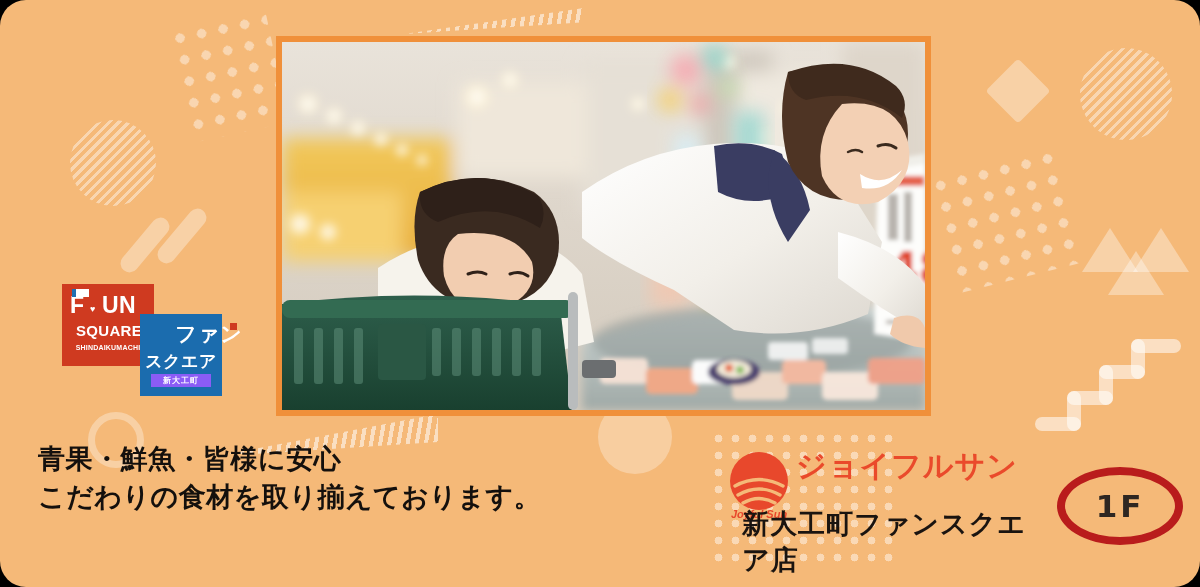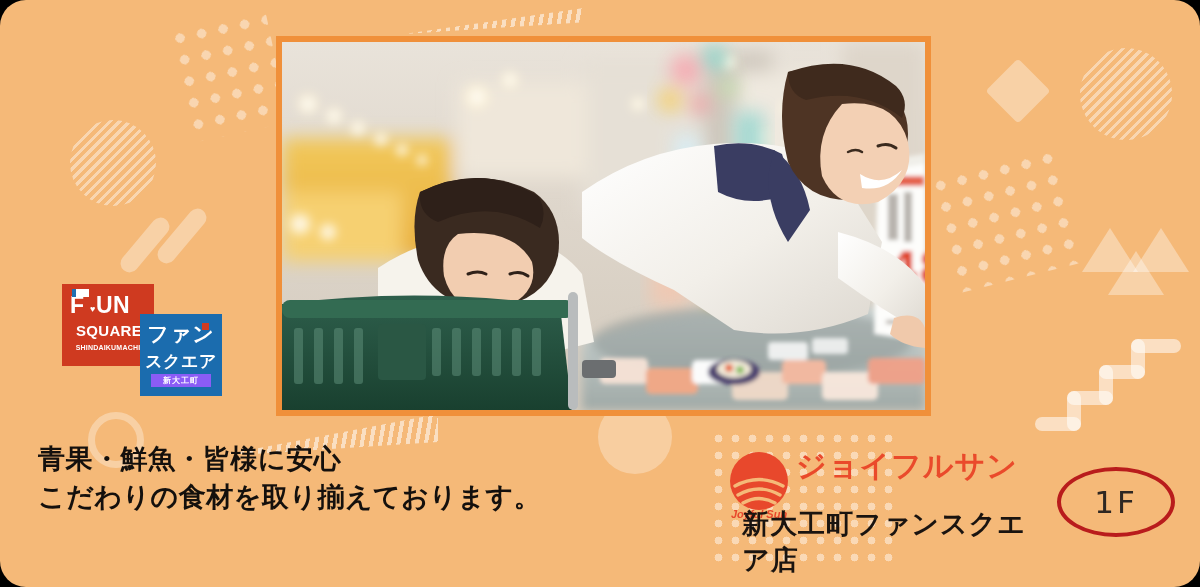--- a/index.html
+++ b/index.html
@@ -130,21 +130,21 @@
     color: #fff; font-weight: bold; font-size: 7px; letter-spacing: 0.2px;
     text-align: center;
   }
 
   #fan-box {
     position: absolute; left: 78px; top: 30px; width: 82px; height: 82px;
     background: #1b6cae;
   }
   #fan-line1 {
     position: absolute; left: 0; top: 6px; width: 82px; text-align: center;
-    color: #fff; font-weight: bold; font-size: 21px; letter-spacing: 1px;
+    color: #fff; font-weight: bold; font-size: 21px; letter-spacing: 1px; padding-left: 28px;
   }
   #fan-line1 .redtip {
     position: absolute; right: 13px; top: 3px; width: 7px; height: 7px; background: #cf3a20;
   }
   #fan-line2 {
     position: absolute; left: 0; top: 36px; width: 82px; text-align: center;
     color: #fff; font-weight: bold; font-size: 17px; letter-spacing: 0.5px;
   }
   #fan-sub {
     position: absolute; left: 11px; top: 60px; width: 60px; height: 13px;
@@ -178,23 +178,23 @@
   }
   #joyful-store {
     position: absolute; left: 14px; top: 58px;
     color: #1a1410; font-weight: bold; font-size: 27px; letter-spacing: 1px;
     font-family: "DejaVu Sans", sans-serif;
   }
 
   
   #floor-badge {
     position: absolute; left: 1057px; top: 467px; width: 110px; height: 62px;
-    border: 4px solid #b91c1c; border-radius: 50%;
+    border: 8px solid #b91c1c; border-radius: 50%;
     display: flex; align-items: center; justify-content: center;
-    color: #2e2722; font-size: 31px; font-weight: normal; letter-spacing: 3px;
+    color: #2e2722; font-size: 31px; font-weight: bold; letter-spacing: 3px;
     font-family: "DejaVu Sans", sans-serif;
   }
 </style>
 </head>
 <body>
 
 <div id="card">
 
   <div class="deco deco-dotgrid" style="left:178px; top:18px; width:100px; height:116px; transform:rotate(-12deg);"></div>
 
@@ -409,21 +409,21 @@
 
         <rect x="0" y="0" width="643" height="368" fill="none"></rect>
       </svg>
     </div>
   </div>
 
   <div id="logo-group">
     <div id="fun-box">
       <div id="fun-word">
         <span class="ftext">F</span>
-        <span class="ftext" style="left:26px;">UN</span>
+        <span class="ftext" style="left:32px;">UN</span>
         <span id="fun-flag"></span>
         <span id="fun-heart">♥</span>
       </div>
       <div id="square-word">SQUARE</div>
       <div id="fun-sub">SHINDAIKUMACHI</div>
     </div>
 
     <div id="fan-box">
       <div id="fan-line1">
         <span>ファン</span>

